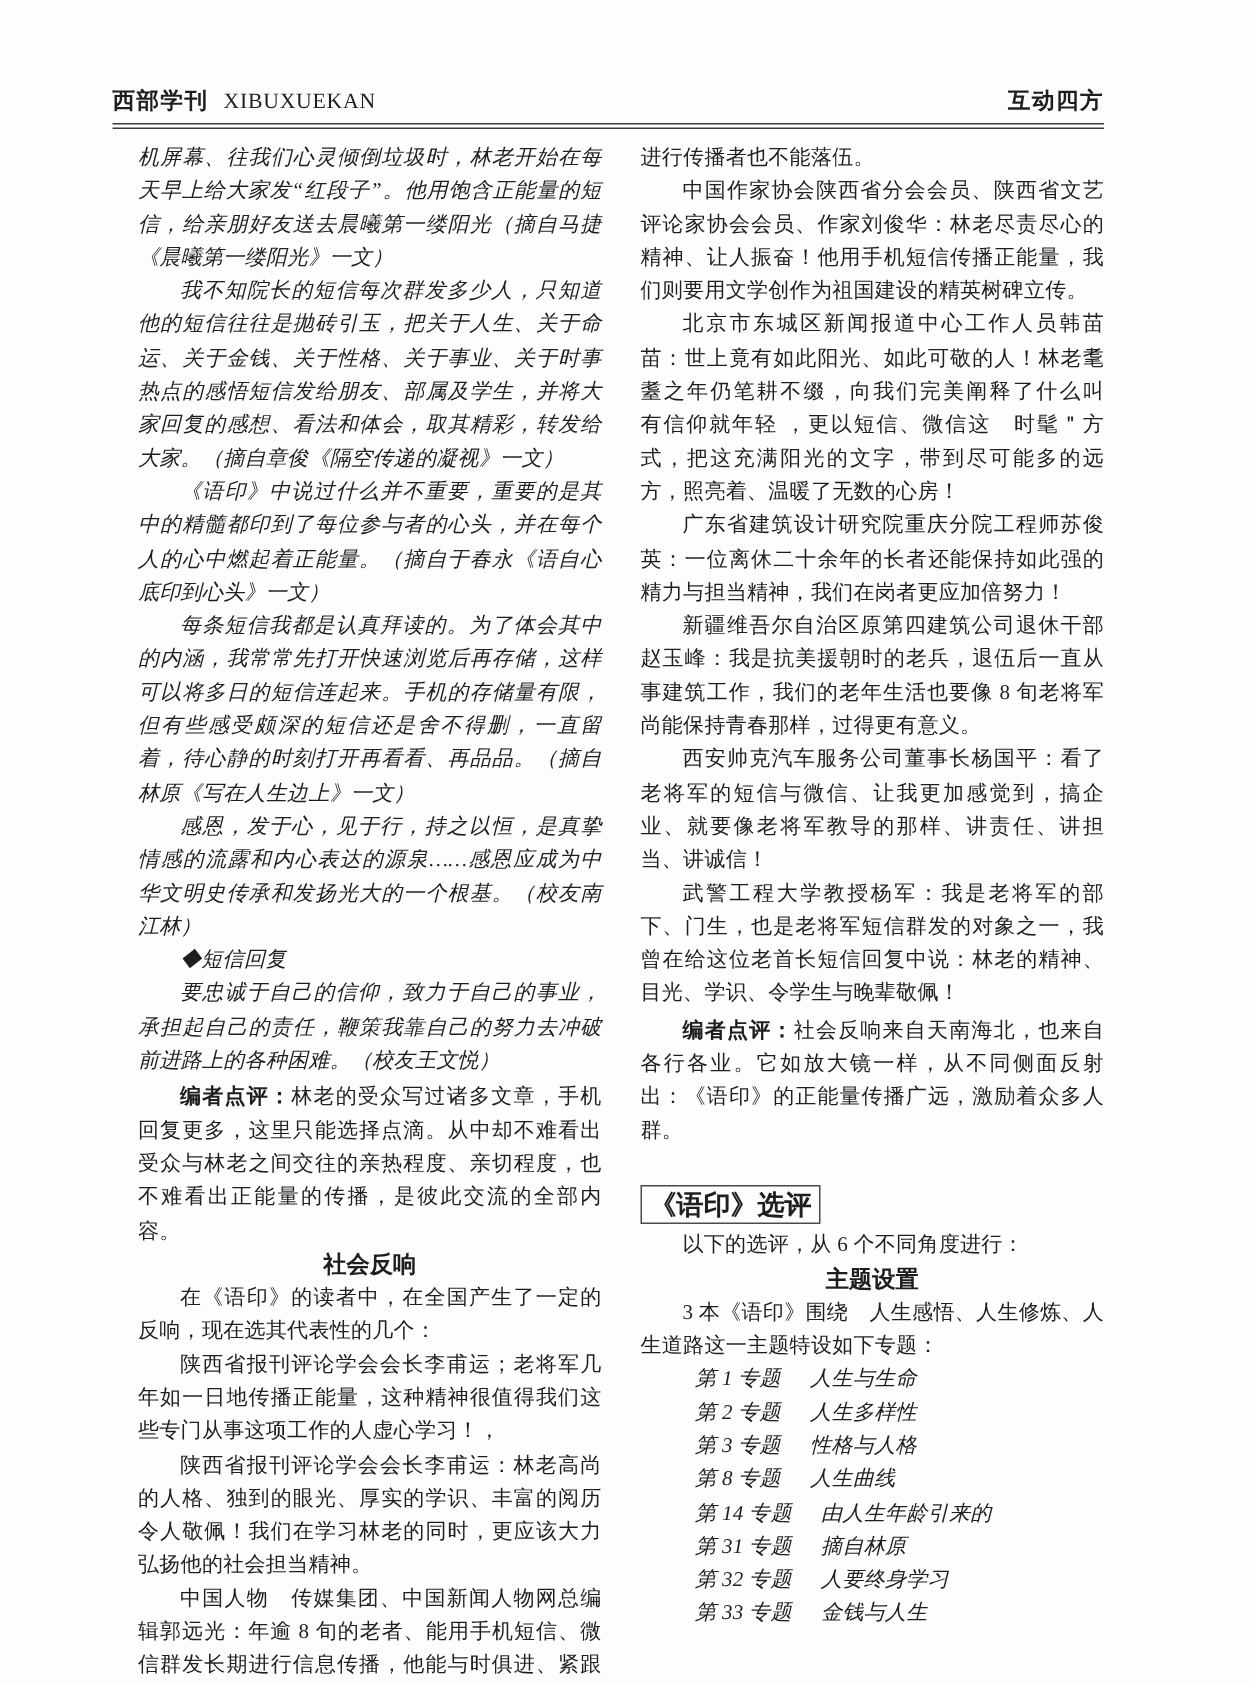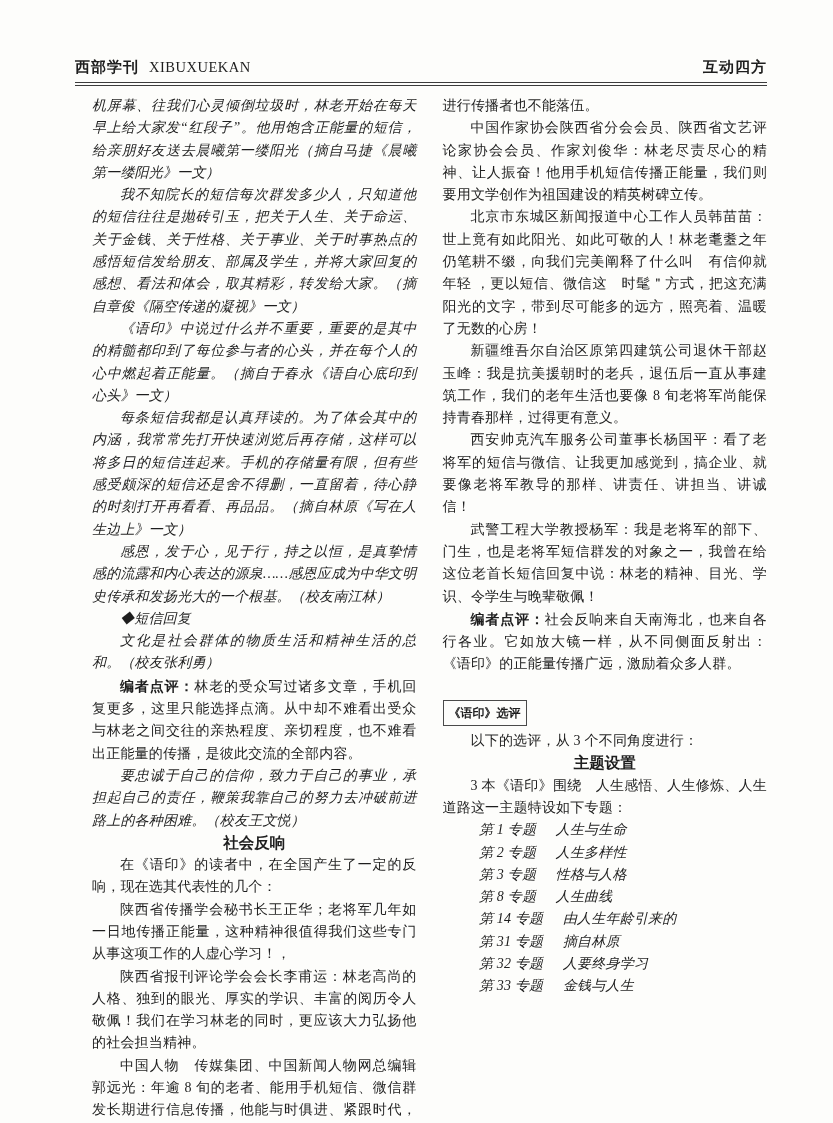--- a/index.html
+++ b/index.html
@@ -7,21 +7,21 @@
     width: 833px; height: 1123px;
     background: #fdfdfb;
     color: #1e1e1e;
     font-family: "Liberation Serif", serif;
     box-sizing: border-box;
     overflow: hidden;
   }
   .page {
     box-sizing: border-box;
     width: 833px; height: 977px;
-    padding: 58px 66px 0 75px;
+    padding: 58px 97px 0 75px;
   }
   
   .page-header {
     display: flex;
     justify-content: space-between;
     align-items: flex-end;
     border-bottom: 4px double #3c3c3c;
     padding-bottom: 5px;
   }
   .journal-name {
@@ -59,21 +59,21 @@
     font-weight: 700; font-size: 15.5px;
     line-height: 22.3px;
     text-align: center;
   }
   .boxed-heading-wrap { margin: 24px 0 4px 0; line-height: 22.3px; }
   .boxed-heading {
     display: inline-block;
     border: 1px solid #4a4a4a;
     padding: 1px 5px;
     font-family: "Liberation Sans", sans-serif;
-    font-weight: 700; font-size: 12px;
+    font-weight: 700; font-size: 18px;
   }
   .para.topic { padding-left: 2.6em; font-style: italic; }
   .topic-label { margin-right: 1.4em; }
   
   .page-footer {
     margin-top: 10px;
     font-size: 15px;
   }
   .page-footer .dash { color: #4a4a4a; letter-spacing: -1px; }
   .page-footer .num {
@@ -93,39 +93,39 @@
   </div>
 
   <div class="columns">
     <div class="col">
         <p class="para kai">机屏幕、往我们心灵倾倒垃圾时，林老开始在每天早上给大家发“红段子”。他用饱含正能量的短信，给亲朋好友送去晨曦第一缕阳光（摘自马捷《晨曦第一缕阳光》一文）</p>
         <p class="para kai indent">我不知院长的短信每次群发多少人，只知道他的短信往往是抛砖引玉，把关于人生、关于命运、关于金钱、关于性格、关于事业、关于时事热点的感悟短信发给朋友、部属及学生，并将大家回复的感想、看法和体会，取其精彩，转发给大家。（摘自章俊《隔空传递的凝视》一文）</p>
         <p class="para kai indent">《语印》中说过什么并不重要，重要的是其中的精髓都印到了每位参与者的心头，并在每个人的心中燃起着正能量。（摘自于春永《语自心底印到心头》一文）</p>
         <p class="para kai indent">每条短信我都是认真拜读的。为了体会其中的内涵，我常常先打开快速浏览后再存储，这样可以将多日的短信连起来。手机的存储量有限，但有些感受颇深的短信还是舍不得删，一直留着，待心静的时刻打开再看看、再品品。（摘自林原《写在人生边上》一文）</p>
         <p class="para kai indent">感恩，发于心，见于行，持之以恒，是真挚情感的流露和内心表达的源泉……感恩应成为中华文明史传承和发扬光大的一个根基。（校友南江林）</p>
         <p class="para kai indent">◆短信回复</p>
-        <p class="para kai indent">文化是社会群体的物质生活和精神生活的总和。（校友张利勇）</p>
+        <p class="para kai indent">要忠诚于自己的信仰，致力于自己的事业，承担起自己的责任，鞭策我靠自己的努力去冲破前进路上的各种困难。（校友王文悦）</p>
         <p class="para song indent"><b class="lead">编者点评：</b>林老的受众写过诸多文章，手机回复更多，这里只能选择点滴。从中却不难看出受众与林老之间交往的亲热程度、亲切程度，也不难看出正能量的传播，是彼此交流的全部内容。</p>
-        <p class="para kai indent">要忠诚于自己的信仰，致力于自己的事业，承担起自己的责任，鞭策我靠自己的努力去冲破前进路上的各种困难。（校友王文悦）</p>
         <h3 class="col-heading">社会反响</h3>
         <p class="para song indent">在《语印》的读者中，在全国产生了一定的反响，现在选其代表性的几个：</p>
-        <p class="para song indent">陕西省传播学会秘书长王正华；老将军几年如一日地传播正能量，这种精神很值得我们这些专门从事这项工作的人虚心学习！，</p>
+        <p class="para song indent">陕西省报刊评论学会会长李甫运；老将军几年如一日地传播正能量，这种精神很值得我们这些专门从事这项工作的人虚心学习！，</p>
         <p class="para song indent">陕西省报刊评论学会会长李甫运：林老高尚的人格、独到的眼光、厚实的学识、丰富的阅历令人敬佩！我们在学习林老的同时，更应该大力弘扬他的社会担当精神。</p>
         <p class="para song indent">中国人物　传媒集团、中国新闻人物网总编辑郭远光：年逾 8 旬的老者、能用手机短信、微信群发长期进行信息传播，他能与时俱进、紧跟时代，我们这些以新媒体</p>
       </div>
     <div class="col">
         <p class="para song">进行传播者也不能落伍。</p>
         <p class="para song indent">中国作家协会陕西省分会会员、陕西省文艺评论家协会会员、作家刘俊华：林老尽责尽心的精神、让人振奋！他用手机短信传播正能量，我们则要用文学创作为祖国建设的精英树碑立传。</p>
         <p class="para song indent">北京市东城区新闻报道中心工作人员韩苗苗：世上竟有如此阳光、如此可敬的人！林老耄耋之年仍笔耕不缀，向我们完美阐释了什么叫　有信仰就年轻 ，更以短信、微信这　时髦＂方式，把这充满阳光的文字，带到尽可能多的远方，照亮着、温暖了无数的心房！</p>
+        <p class="para song indent">广东省建筑设计研究院重庆分院工程师苏俊英：一位离休二十余年的长者还能保持如此强的精力与担当精神，我们在岗者更应加倍努力！</p>
         <p class="para song indent">新疆维吾尔自治区原第四建筑公司退休干部赵玉峰：我是抗美援朝时的老兵，退伍后一直从事建筑工作，我们的老年生活也要像 8 旬老将军尚能保持青春那样，过得更有意义。</p>
         <p class="para song indent">西安帅克汽车服务公司董事长杨国平：看了老将军的短信与微信、让我更加感觉到，搞企业、就要像老将军教导的那样、讲责任、讲担当、讲诚信！</p>
         <p class="para song indent">武警工程大学教授杨军：我是老将军的部下、门生，也是老将军短信群发的对象之一，我曾在给这位老首长短信回复中说：林老的精神、目光、学识、令学生与晚辈敬佩！</p>
         <p class="para song indent"><b class="lead">编者点评：</b>社会反响来自天南海北，也来自各行各业。它如放大镜一样，从不同侧面反射出：《语印》的正能量传播广远，激励着众多人群。</p>
         <div class="boxed-heading-wrap"><span class="boxed-heading">《语印》选评</span></div>
-        <p class="para song indent">以下的选评，从 3 个不同角度进行：</p>
+        <p class="para song indent">以下的选评，从 6 个不同角度进行：</p>
         <h3 class="col-heading">主题设置</h3>
         <p class="para song indent">3 本《语印》围绕　人生感悟、人生修炼、人生道路这一主题特设如下专题：</p>
         <p class="para topic"><span class="topic-label">第 1 专题</span><span class="topic-title">人生与生命</span></p>
         <p class="para topic"><span class="topic-label">第 2 专题</span><span class="topic-title">人生多样性</span></p>
         <p class="para topic"><span class="topic-label">第 3 专题</span><span class="topic-title">性格与人格</span></p>
         <p class="para topic"><span class="topic-label">第 8 专题</span><span class="topic-title">人生曲线</span></p>
         <p class="para topic"><span class="topic-label">第 14 专题</span><span class="topic-title">由人生年龄引来的</span></p>
         <p class="para topic"><span class="topic-label">第 31 专题</span><span class="topic-title">摘自林原</span></p>
         <p class="para topic"><span class="topic-label">第 32 专题</span><span class="topic-title">人要终身学习</span></p>
         <p class="para topic"><span class="topic-label">第 33 专题</span><span class="topic-title">金钱与人生</span></p>

